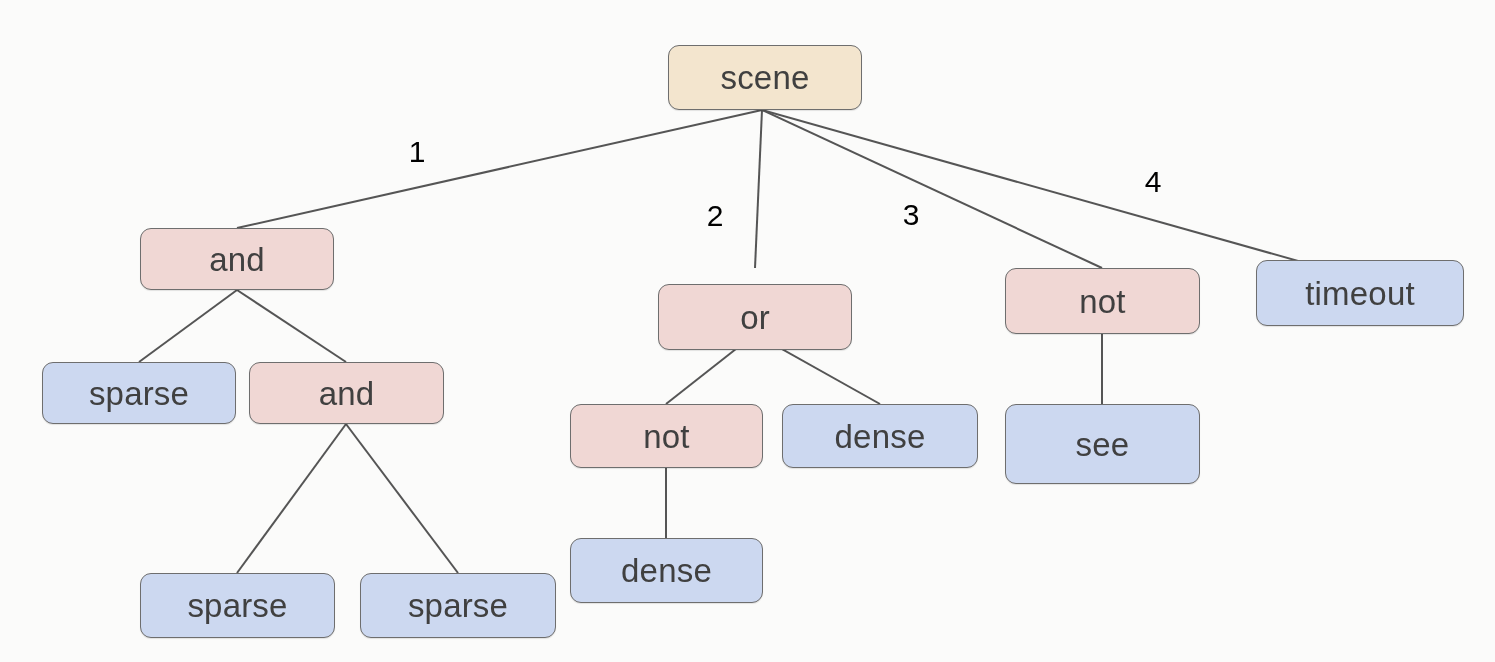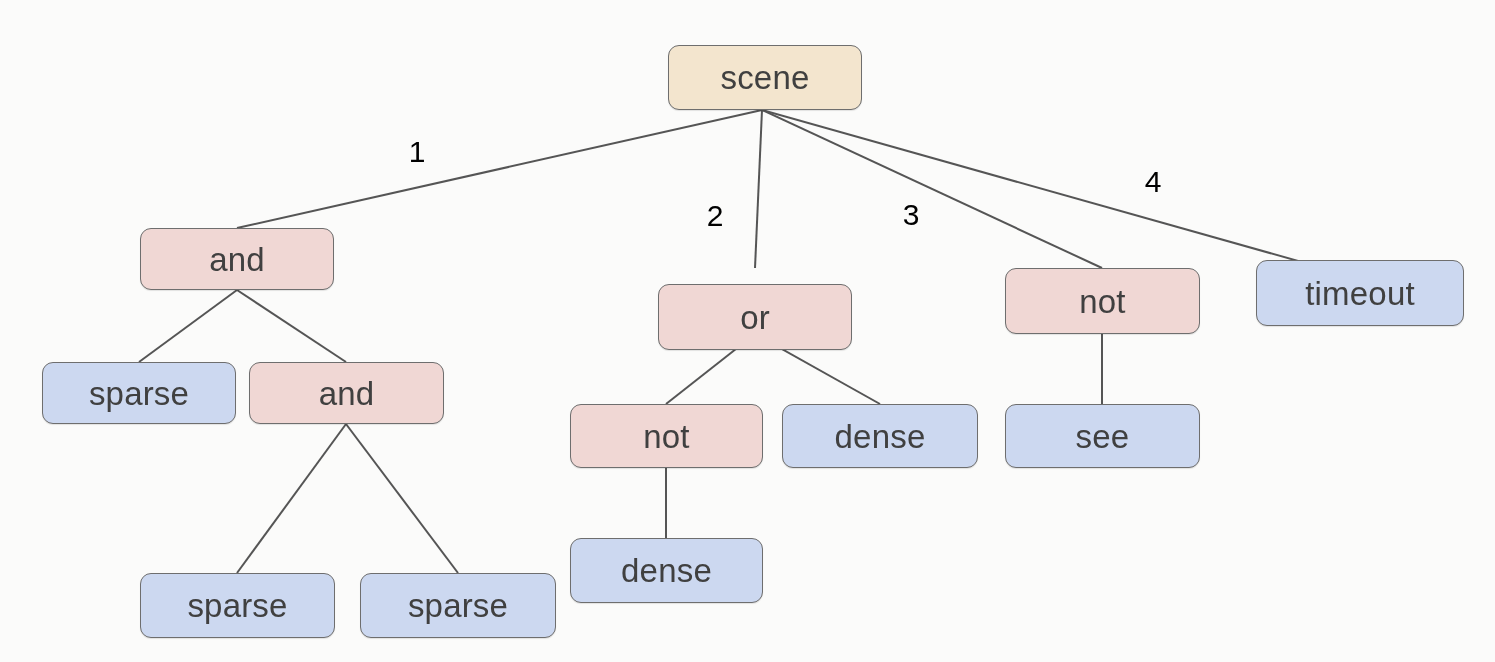--- a/index.html
+++ b/index.html
@@ -96,21 +96,21 @@
       </div>
       <div class="node operator" style="left: 249px; top: 362px; width: 195px; height: 62px; border-color: rgb(110, 110, 110);">
         <span class="node-label">and</span>
       </div>
       <div class="node operator" style="left: 570px; top: 404px; width: 193px; height: 64px; border-color: rgb(110, 110, 110);">
         <span class="node-label">not</span>
       </div>
       <div class="node leaf" style="left: 782px; top: 404px; width: 196px; height: 64px; border-color: rgb(110, 110, 110);">
         <span class="node-label">dense</span>
       </div>
-      <div class="node leaf" style="left: 1005px; top: 404px; width: 195px; height: 64px; border-color: rgb(110, 110, 110);">
+      <div class="node leaf" style="left: 1005px; top: 404px; width: 195px; height: 80px; border-color: rgb(110, 110, 110);">
         <span class="node-label">see</span>
       </div>
       <div class="node leaf" style="left: 570px; top: 538px; width: 193px; height: 65px; border-color: rgb(110, 110, 110);">
         <span class="node-label">dense</span>
       </div>
       <div class="node leaf" style="left: 140px; top: 573px; width: 195px; height: 65px; border-color: rgb(110, 110, 110);">
         <span class="node-label">sparse</span>
       </div>
       <div class="node leaf" style="left: 360px; top: 573px; width: 196px; height: 65px; border-color: rgb(110, 110, 110);">
         <span class="node-label">sparse</span>

